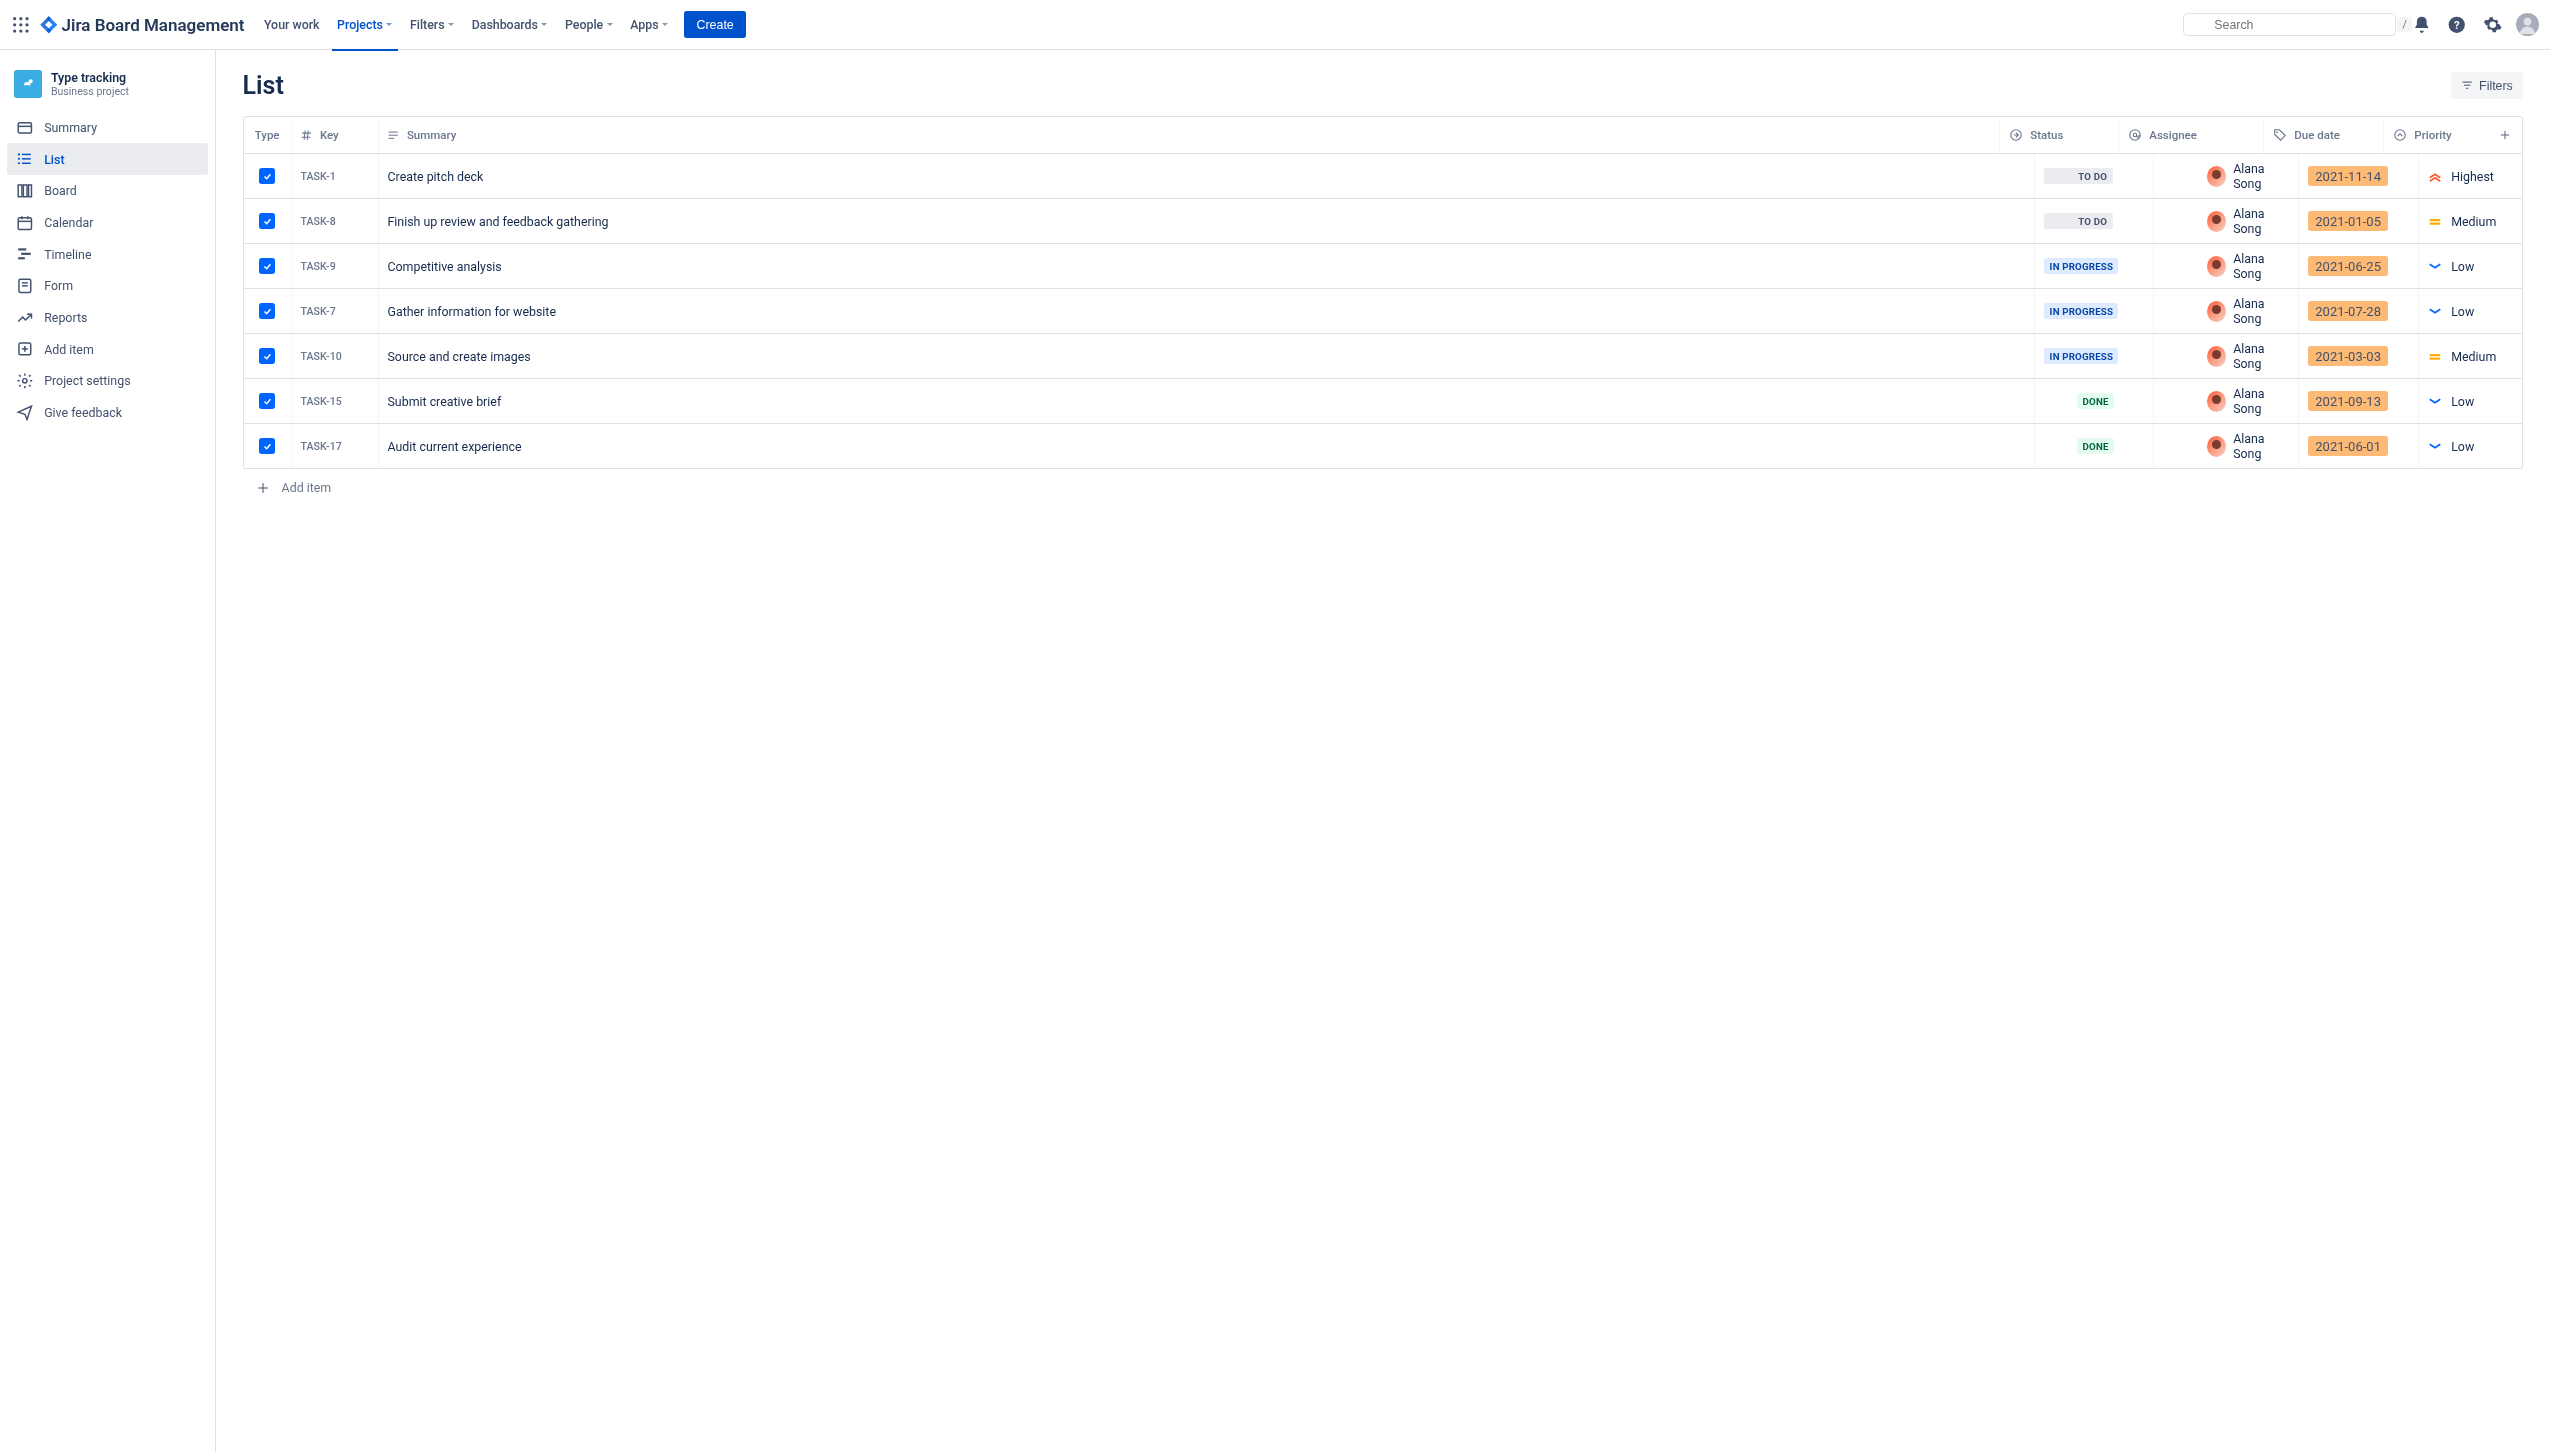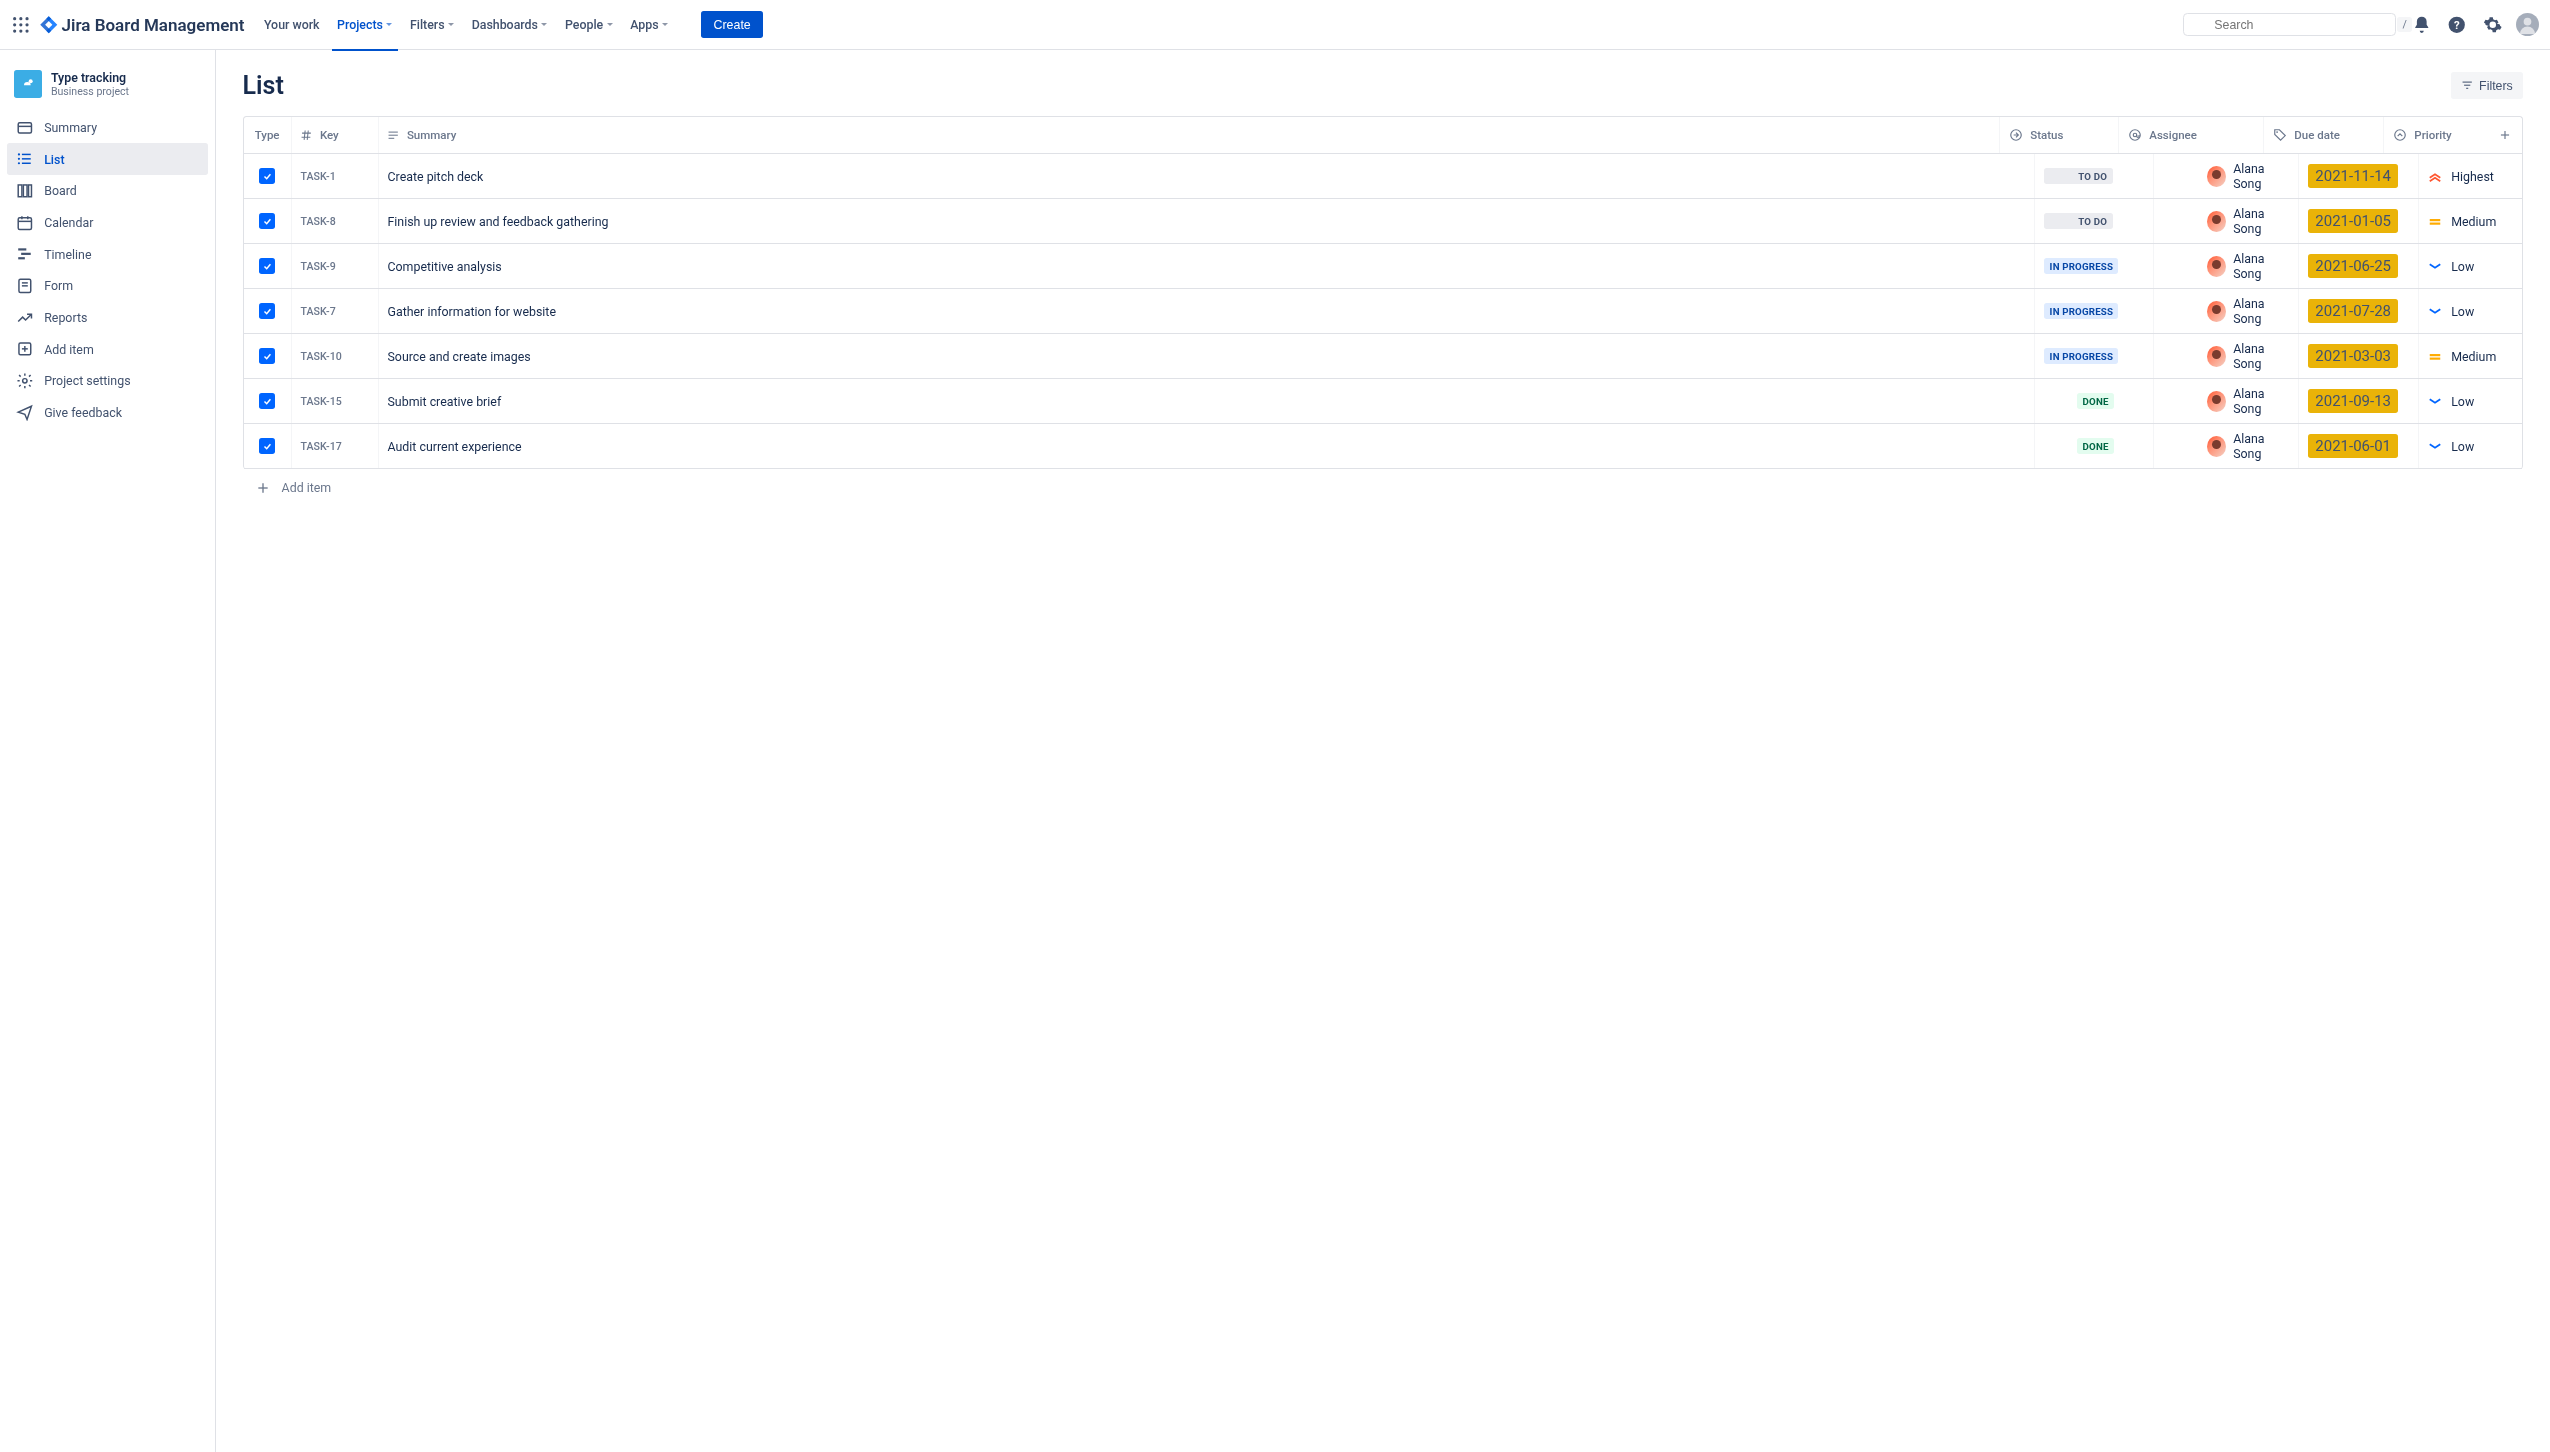--- a/index.html
+++ b/index.html
@@ -6,21 +6,21 @@
 body { font-family: -apple-system, BlinkMacSystemFont, 'Segoe UI', Roboto, Helvetica, Arial, sans-serif; font-size: 12.4px; color: #172B4D; background: #fff; }
 .topbar { display: flex; align-items: center; height: 50px; padding: 0 10.6px; border-bottom: 0.9px solid #dfe1e6; }
 .app-switcher { width: 21px; height: 21px; display: flex; align-items: center; justify-content: center; margin-right: 7px; cursor: pointer; }
 .logo { display: flex; align-items: center; font-weight: 600; color: #253858; font-size: 17px; margin-right: 12.4px; }
 .logo svg { margin-right: 3.5px; }
 .nav { display: flex; align-items: center; gap: 3.5px; }
 .nav-item { padding: 5.3px 7px; color: #42526E; font-weight: 500; cursor: pointer; display: flex; align-items: center; gap: 3.5px; font-size: 12.4px; }
 .nav-item.active { color: #0052CC; position: relative; }
 .nav-item.active::after { content: ''; position: absolute; bottom: -14px; left: 1.8px; right: 1.8px; height: 2.7px; background: #0052CC; }
 .chev { width:0; height:0; border-left:3.5px solid transparent; border-right:3.5px solid transparent; border-top:3.5px solid currentColor; opacity: 0.6; }
-.create-btn { background: #0052CC; color: #fff; border: none; padding: 6.2px 12.4px; border-radius: 2.7px; font-weight: 500; font-size: 12.4px; cursor: pointer; margin-left: 26px; }
+.create-btn { background: #0052CC; color: #fff; border: none; padding: 6.2px 12.4px; border-radius: 2.7px; font-weight: 500; font-size: 12.4px; cursor: pointer; margin-left: 9px; }
 .spacer { flex: 1; }
 .search { display: flex; align-items: center; border: 0.9px solid #dfe1e6; border-radius: 4.4px; padding: 3.5px 7px; width: 213px; gap: 23px; }
 .search input { border: none; outline: none; flex: 1; font-size: 12.4px; color: #6B778C; }
 .kbd { background: #f4f5f7; border-radius: 2.7px; padding: 0.9px 5.3px; font-size: 10.6px; color: #6B778C; }
 .top-icons { display: flex; align-items: center; gap: 12.4px; margin-left: 14px; }
 .top-icon { width: 23px; height: 23px; display:flex; align-items:center; justify-content:center; cursor:pointer; color:#42526E; }
 .layout { display: flex; height: calc(100vh - 50px); }
 .sidebar { width: 216px; border-right: 0.9px solid #dfe1e6; padding: 16px 7px; }
 .project-header { display: flex; gap: 8.9px; padding: 3.5px 7px 14px; }
 .project-icon { width: 28px; height: 28px; background: #3BADE5; border-radius: 2.7px; display:flex; align-items:center;justify-content:center; color:#fff;}
@@ -48,21 +48,21 @@
 .col-priority{width:103px; border-right:none;}
 .col-add{width:35px;justify-content:center;border-right:none;}
 .type-badge{width:16px;height:16px;background:#0065FF;border-radius:2.7px;display:flex;align-items:center;justify-content:center;}
 .status-lozenge{font-size:9.7px;font-weight:700;padding:2.7px 5.3px;border-radius:2.7px;letter-spacing:0.2px;}
 .status-todo{background:#EBECF0;color:#42526E;padding-left:34px;}
 .status-inprogress{background:#DEEBFF;color:#0747A6;}
 .status-done{background:#E3FCEF;color:#006644;margin-left:33px;}
 .assignee{display:flex;align-items:center;gap:7px;margin-left:44px;}
 .avatar{width:21px;height:21px;border-radius:50%;background:linear-gradient(135deg,#FF5630 0%,#FF8F73 40%,#F4D2C6 100%);display:flex;align-items:center;justify-content:center;position:relative;overflow:hidden;}
 .avatar::after{content:'';position:absolute;width:8.9px;height:8.9px;background:#7A3B2E;border-radius:50%;top:4.4px;}
-.date-lozenge{background:#eab308;padding:2.7px 7px;border-radius:2.7px;font-size:15px;color:#42526E;}
+.date-lozenge{background:#fdba74;padding:2.7px 7px;border-radius:2.7px;font-size:13px;color:#42526E;}
 .key-text{color:#6B778C;font-size:10.6px;font-weight:500;}
 .add-item-row{display:flex;align-items:center;gap:10.6px;padding:10.6px 12.4px;color:#6B778C;cursor:pointer;}
 .prio{display:flex;align-items:center;gap:8.9px;}
 .prio-icon{width:14px;height:14px;}
 </style>
 </head>
 <body>
 
 <div class="topbar">
   <div class="app-switcher">

